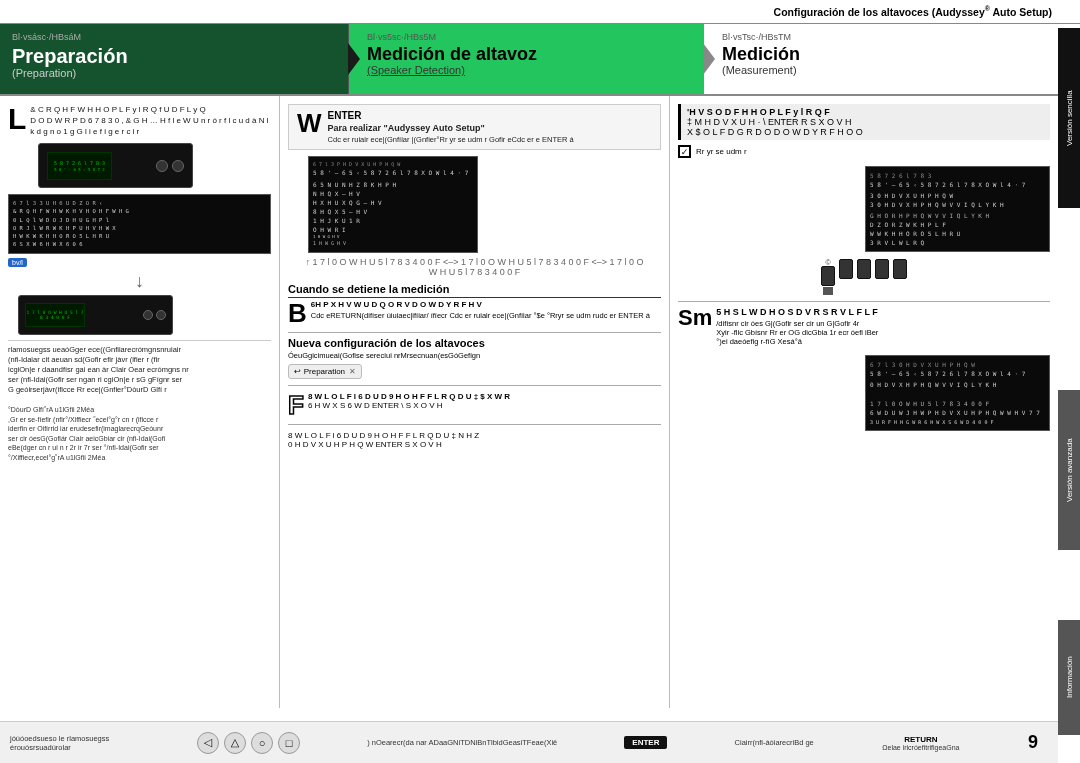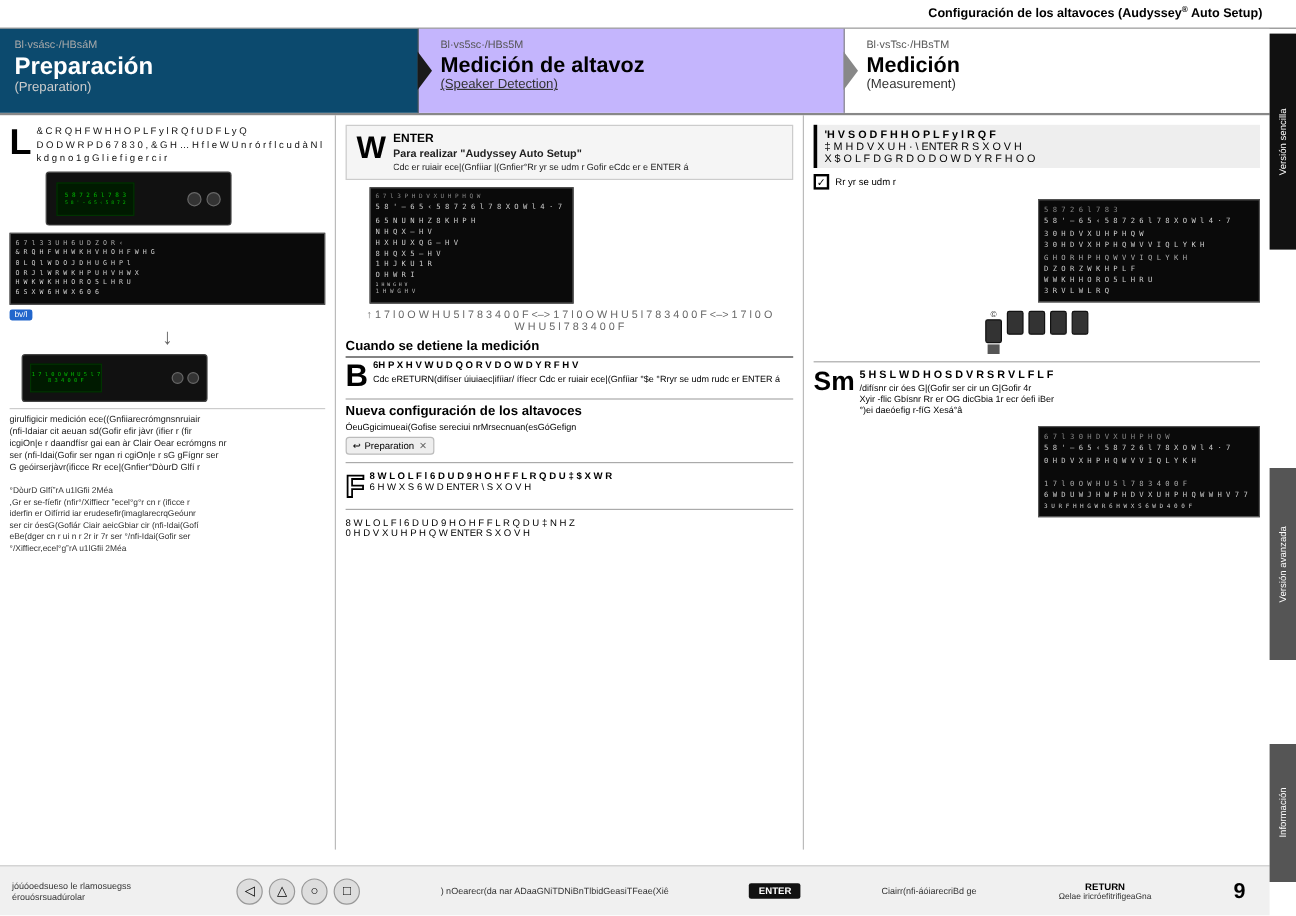--- a/index.html
+++ b/index.html
@@ -29,29 +29,29 @@
   <div style="position:absolute; right:0; top:390px; width:22px; background:#555; color:#fff; font-size:8px; writing-mode:vertical-rl; transform:rotate(180deg); padding:10px 4px; height:160px; display:flex; align-items:center; justify-content:center; z-index:10; cursor:pointer;">
     <span>Versión avanzada</span>
   </div>
 
   <div style="position:absolute; right:0; top:620px; width:22px; background:#555; color:#fff; font-size:8px; writing-mode:vertical-rl; transform:rotate(180deg); padding:10px 4px; height:115px; display:flex; align-items:center; justify-content:center; z-index:10; cursor:pointer;">
     <span>Información</span>
   </div>
 
   <div style="display:flex; width:1058px; border-bottom:2px solid #888; height:72px;">
 
-    <div style="flex:1; background:#0c4a6e; padding:8px 12px; position:relative; border-right:1px solid #555;">
+    <div style="flex:1; background:#14532d; padding:8px 12px; position:relative; border-right:1px solid #555;">
       <div style="font-size:9px; color:#aaa; margin-bottom:3px;">Bl·vsásc·/HBsáM</div>
       <div style="font-size:20px; font-weight:bold; color:#fff; line-height:1.1;">Preparación</div>
       <div style="font-size:11px; color:#ccc;">(Preparation)</div>
 
       <div style="position:absolute; right:-12px; top:50%; transform:translateY(-50%); width:0; height:0; border-top:16px solid transparent; border-bottom:16px solid transparent; border-left:12px solid #1a1a1a; z-index:5;"></div>
     </div>
 
-    <div style="flex:1; background:#c4b5fd; padding:8px 12px 8px 18px; position:relative; border-right:1px solid #888;">
+    <div style="flex:1; background:#22c55e; padding:8px 12px 8px 18px; position:relative; border-right:1px solid #888;">
       <div style="font-size:9px; color:#555; margin-bottom:3px;">Bl·vs5sc·/HBs5M</div>
       <div style="font-size:18px; font-weight:bold; color:#000; line-height:1.1;">Medición de altavoz</div>
       <div style="font-size:11px; color:#333;text-decoration:underline;">(Speaker Detection)</div>
       <div style="position:absolute; right:-12px; top:50%; transform:translateY(-50%); width:0; height:0; border-top:16px solid transparent; border-bottom:16px solid transparent; border-left:12px solid #888; z-index:5;"></div>
     </div>
 
     <div style="flex:1; background:#fff; padding:8px 12px 8px 18px;">
       <div style="font-size:9px; color:#555; margin-bottom:3px;">Bl·vsTsc·/HBsTM</div>
       <div style="font-size:18px; font-weight:bold; color:#000; line-height:1.1;">Medición</div>
       <div style="font-size:11px; color:#333;">(Measurement)</div>
@@ -108,21 +108,21 @@
             <div style="color:#00bb00; font-size:4.5px; font-family:monospace; text-align:center;">1 7 l 0  O W H U  5 l 7 8 3  4 0 0 F</div>
           </div>
           <div style="display:flex; gap:3px;">
             <div style="width:10px; height:10px; background:#333; border-radius:50%; border:1px solid #666;"></div>
             <div style="width:10px; height:10px; background:#333; border-radius:50%; border:1px solid #666;"></div>
           </div>
         </div>
       </div>
 
       <div style="font-size:7.5px; line-height:1.35; color:#222; margin-top:5px; border-top:1px solid #ccc; padding-top:4px;">
-        <span>girulfigicir medición ece((Gnfiiarecrómgnsnruiair</span><br>
+        <span>rlamosuegss ueaóGger ece((Gnfiiarecrómgnsnruiair</span><br>
         <span>(nfi-Idaiar cit aeuan sd(Gofir efir jàvr (ifier r  (fir</span><br>
         <span>icgiOn|e r daandfísr gai ean àr Clair Oear ecrómgns nr</span><br>
         <span>ser (nfi-Idai(Gofir ser ngan ri cgiOn|e r sG gFígnr ser</span><br>
         <span>G geóirserjàvr(ificce Rr ece|(Gnfier°DòurD  Glfí r</span>
         <br><br>
         <div style="font-size:7px; color:#333;">
           °DòurD  GlfíˮrA u1lGfii 2Méa<br>
           ,Gr er se-fíefir (nfir°/Xiffiecr ˮecel°g°r cn r (ificce r<br>
           iderfin er Oifírrid iar erudesefir(imaglarecrqGeóunr<br>
           ser cir óesG(Gofiár Ciair aeicGbiar cir (nfi-Idai(Gofí<br>

